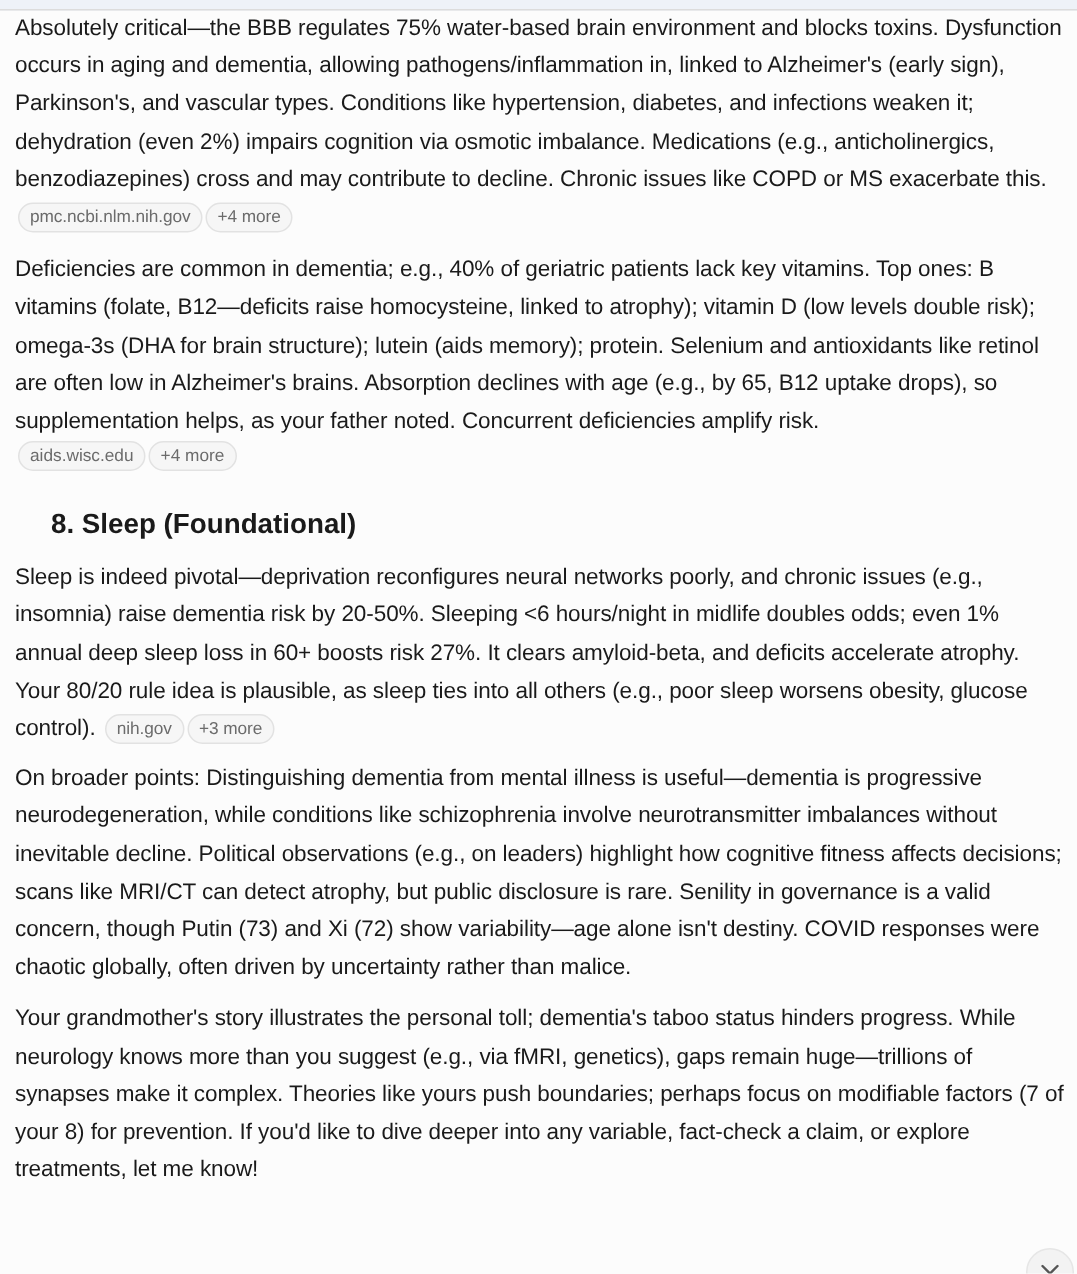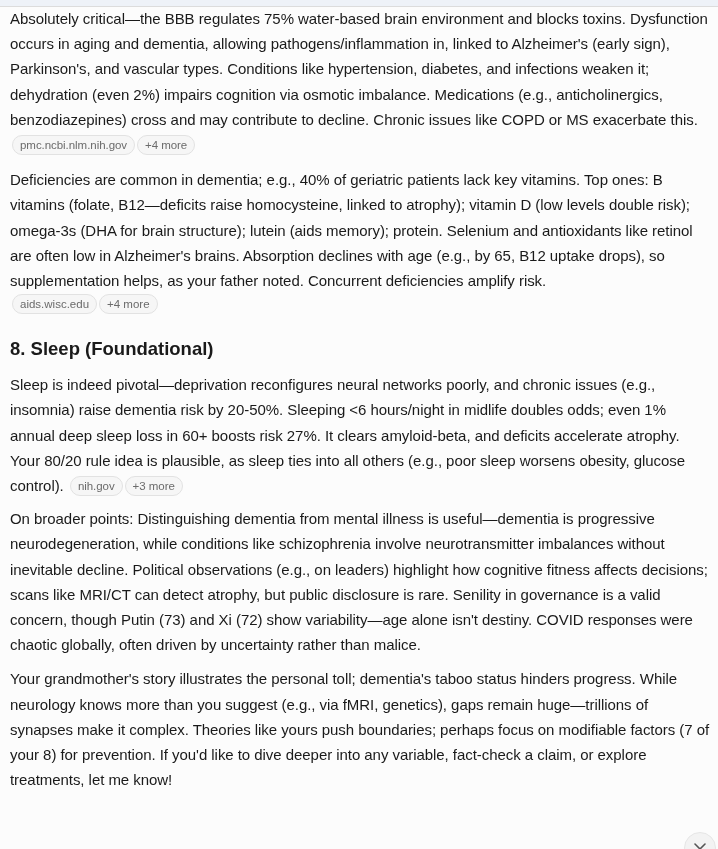--- a/index.html
+++ b/index.html
@@ -86,21 +86,21 @@
 <div class="content">
 
   <p class="para p-first"><span>Absolutely critical—the BBB regulates 75% water-based brain environment and blocks toxins. Dysfunction occurs in aging and dementia, allowing pathogens/inflammation in, linked to Alzheimer's (early sign), Parkinson's, and vascular types. Conditions like hypertension, diabetes, and infections weaken it; dehydration (even 2%) impairs cognition via osmotic imbalance. Medications (e.g., anticholinergics, benzodiazepines) cross and may contribute to decline. Chronic issues like COPD or MS exacerbate this.</span> <span class="chip">pmc.ncbi.nlm.nih.gov</span><span class="chip">+4 more</span></p>
 
 
   <p class="para" style="margin-top:10px;">Deficiencies are common in dementia; e.g., 40% of geriatric patients lack key vitamins. Top ones: B vitamins (folate, B12—deficits raise homocysteine, linked to atrophy); vitamin D (low levels double risk); omega-3s (DHA for brain structure); lutein (aids memory); protein. Selenium and antioxidants like retinol are often low in Alzheimer's brains. Absorption declines with age (e.g., by 65, B12 uptake drops), so supplementation helps, as your father noted. Concurrent deficiencies amplify risk.</p>
   <div class="chip-row">
     <span class="chip">aids.wisc.edu</span><span class="chip">+4 more</span>
   </div>
 
-  <h3 class="section-heading" style="margin-top:18px;">8. Sleep (Foundational)</h3>
+  <h3 class="section-heading" style="margin-top:18px;margin-left:24px;">8. Sleep (Foundational)</h3>
 
   <p class="para" style="margin-top:10px;"><span>Sleep is indeed pivotal—deprivation reconfigures neural networks poorly, and chronic issues (e.g., insomnia) raise dementia risk by 20-50%. Sleeping &lt;6 hours/night in midlife doubles odds; even 1% annual deep sleep loss in 60+ boosts risk 27%. It clears amyloid-beta, and deficits accelerate atrophy. Your 80/20 rule idea is plausible, as sleep ties into all others (e.g., poor sleep worsens obesity, glucose control).</span> <span class="chip">nih.gov</span><span class="chip">+3 more</span></p>
 
   <p class="para" style="margin-top:8px;">On broader points: Distinguishing dementia from mental illness is useful—dementia is progressive neurodegeneration, while conditions like schizophrenia involve neurotransmitter imbalances without inevitable decline. Political observations (e.g., on leaders) highlight how cognitive fitness affects decisions; scans like MRI/CT can detect atrophy, but public disclosure is rare. Senility in governance is a valid concern, though Putin (73) and Xi (72) show variability—age alone isn't destiny. COVID responses were chaotic globally, often driven by uncertainty rather than malice.</p>
 
   <p class="para" style="margin-top:9px;">Your grandmother's story illustrates the personal toll; dementia's taboo status hinders progress. While neurology knows more than you suggest (e.g., via fMRI, genetics), gaps remain huge—trillions of synapses make it complex. Theories like yours push boundaries; perhaps focus on modifiable factors (7 of your 8) for prevention. If you'd like to dive deeper into any variable, fact-check a claim, or explore treatments, let me know!</p>
 </div>
 
 <div class="scroll-btn">
   <svg width="12" height="8" viewBox="0 0 12 8">

